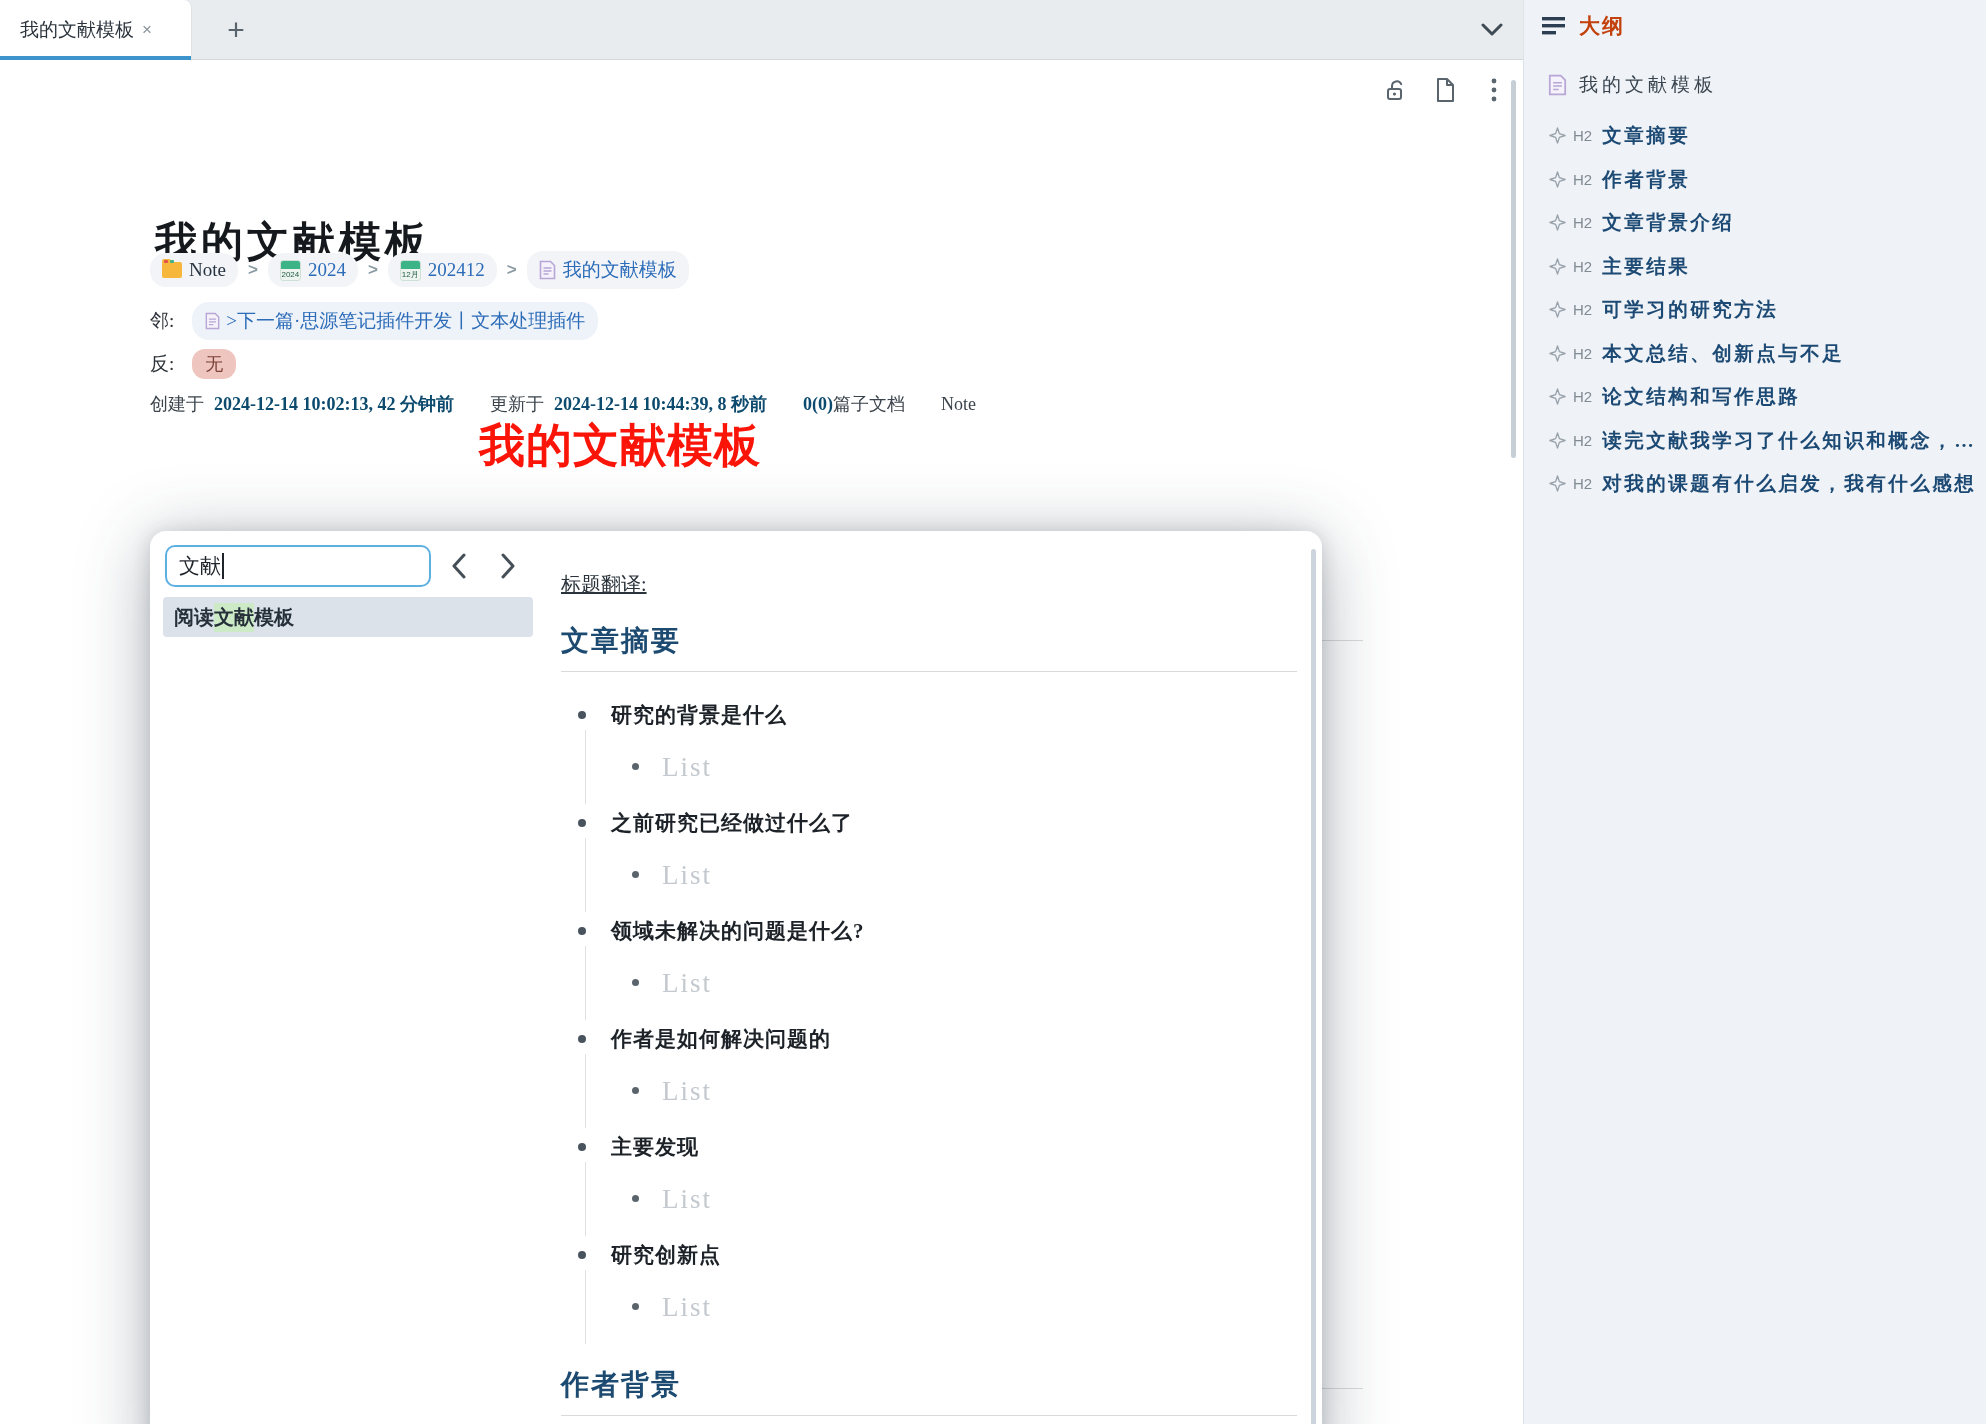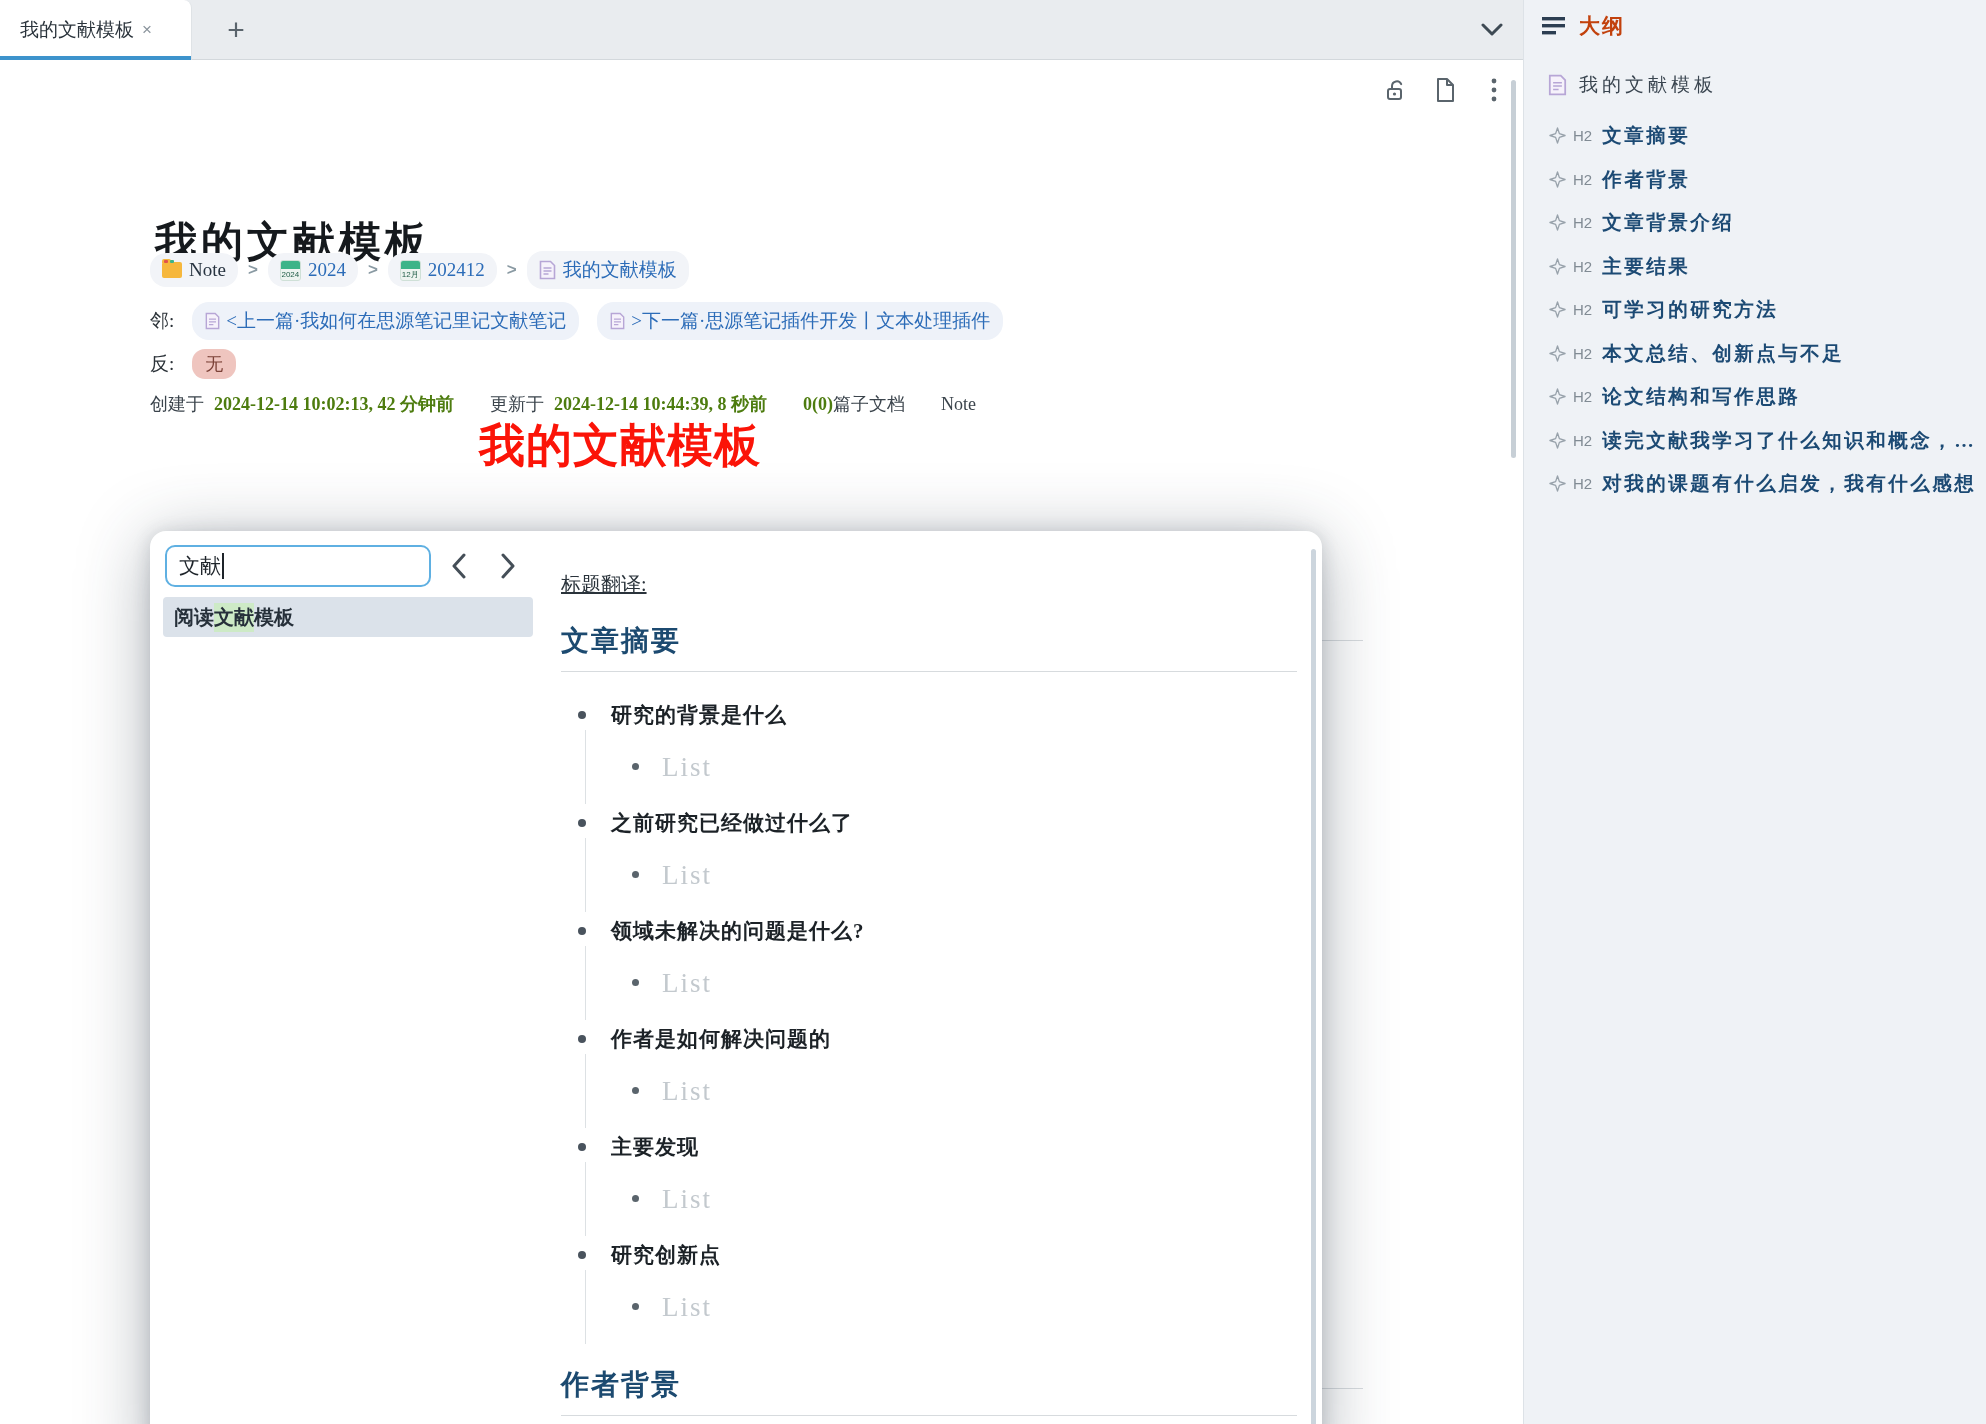--- a/index.html
+++ b/index.html
@@ -31,21 +31,21 @@
   .icon-folder::after{content:"";position:absolute;left:2px;top:-2px;width:4px;height:3px;background:#e2524a;border-radius:1px;box-shadow:6px 0 0 #3cb488;}
   .icon-cal{width:21px;height:21px;border-radius:3px;background:#eef4f0;overflow:hidden;border:1px solid #cfe0d7;display:flex;flex-direction:column;}
   .icon-cal .band{height:8px;background:#3cb488;}
   .icon-cal .mini{flex:1;font-size:8px;line-height:11px;text-align:center;color:#1f5c46;font-family:"Liberation Sans",sans-serif;}
   .neighbors{position:absolute;left:150px;top:302px;display:flex;align-items:center;gap:18px;font-size:19px;}
   .row-label{color:#2b3238;}
   .pill-link{display:flex;align-items:center;gap:6px;background:#eef2f9;border-radius:17px;padding:6px 13px;color:#2c6cb8;white-space:nowrap;}
   .backlinks{position:absolute;left:150px;top:349px;display:flex;align-items:center;gap:18px;font-size:19px;}
   .pill-none{background:#efc5bf;border-radius:13px;padding:3px 13px;color:#7c4238;font-size:18px;}
   .meta{position:absolute;left:150px;top:392px;display:flex;align-items:center;gap:10px;font-size:18px;color:#3b444c;white-space:nowrap;}
-  .meta b{color:#4d7c0f;}
+  .meta b{color:#0c4a6e;}
   .meta .gap{width:16px;}
   .annotation{position:absolute;left:479px;top:420px;font-size:46px;line-height:52px;font-weight:bold;color:#fb1408;z-index:6;letter-spacing:1px;
     text-shadow:2px 0 0 #fff,-2px 0 0 #fff,0 2px 0 #fff,0 -2px 0 #fff,2px 2px 0 #fff,-2px -2px 0 #fff,2px -2px 0 #fff,-2px 2px 0 #fff,0 0 6px #fff;}
   .bg-sliver{position:absolute;left:1322px;width:41px;height:1px;background:#d8dcdf;z-index:1;}
   
   .popup{position:absolute;left:150px;top:496px;width:1172px;height:941px;background:#fff;border-radius:16px 16px 0 0;z-index:5;
     box-shadow:0 10px 70px rgba(45,58,70,.38),0 2px 18px rgba(45,58,70,.18);margin-top:35px;}
   .search-input{position:absolute;left:15px;top:14px;width:266px;height:42px;border:2px solid #5fb0e2;border-radius:10px;background:#fff;display:flex;align-items:center;padding:0 12px;font-size:21px;color:#1e242a;}
   .caret{display:inline-block;width:2px;height:26px;background:#1e242a;margin-left:1px;}
   .nav-arrows{position:absolute;left:296px;top:21px;display:flex;gap:23px;}
@@ -152,27 +152,20 @@
     </span>
   </div>
 
   <div class="neighbors">
     <span class="row-label">邻:</span>
     <span class="pill-link">
       <svg width="15" height="18" viewBox="0 0 17 20">
           <path d="M1.5 1.5 h10 l4 4 v13 h-14 z" fill="#f6f2fb" stroke="#b7a6d6" stroke-width="1.6"></path>
           <path d="M4.5 8 h8 M4.5 11 h8 M4.5 14 h5" stroke="#b7a6d6" stroke-width="1.4"></path>
         </svg>
-      <span>&lt;上一篇·我如何在思源笔记里记文献笔记</span>
-    </span>
-    <span class="pill-link">
-      <svg width="15" height="18" viewBox="0 0 17 20">
-          <path d="M1.5 1.5 h10 l4 4 v13 h-14 z" fill="#f6f2fb" stroke="#b7a6d6" stroke-width="1.6"></path>
-          <path d="M4.5 8 h8 M4.5 11 h8 M4.5 14 h5" stroke="#b7a6d6" stroke-width="1.4"></path>
-        </svg>
       <span>&gt;下一篇·思源笔记插件开发丨文本处理插件</span>
     </span>
   </div>
 
   <div class="backlinks">
     <span class="row-label">反:</span>
     <span class="pill-none">无</span>
   </div>
 
   <div class="meta">

